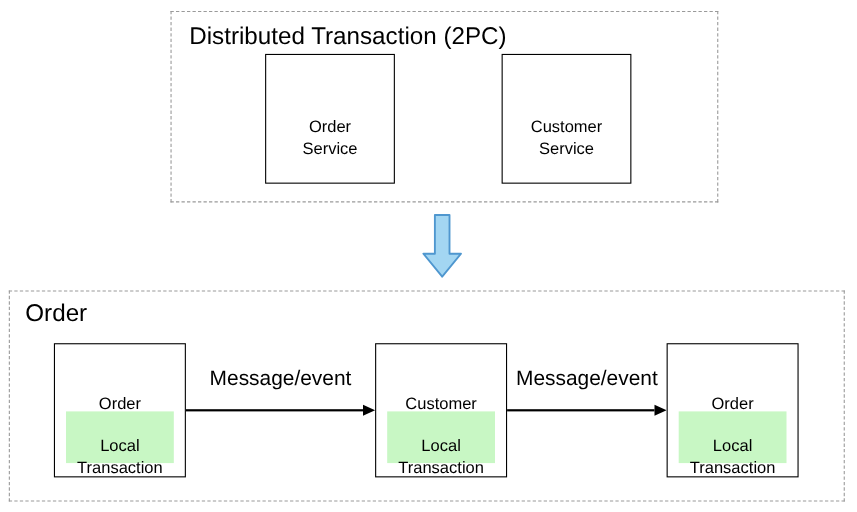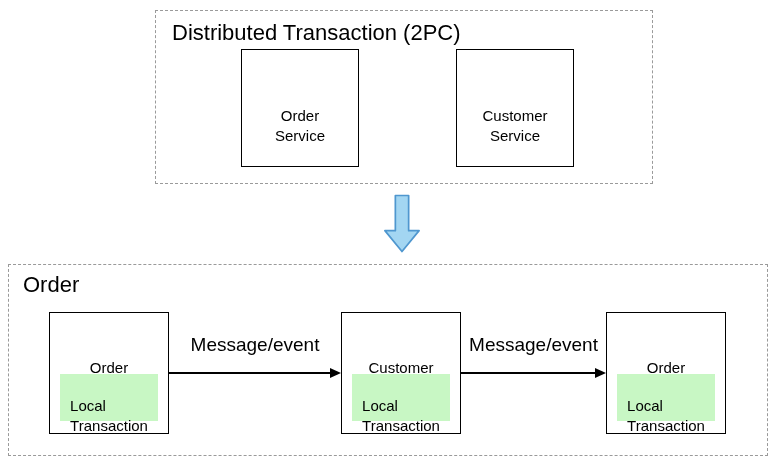--- a/index.html
+++ b/index.html
@@ -44,21 +44,21 @@
   #node-1 { left: 332px; }
   #node-2 { left: 597px; }
   .node .service-name {
     position: absolute; top: 9px; left: 0; right: 0;
     text-align: center; font-size: 15px; line-height: 1.35;
   }
   .local-box {
     position: absolute; left: 10px; right: 10px; bottom: 12px; height: 47px;
     background: var(--local-transaction-fill, #c8f7c4);
     display: flex; align-items: center; justify-content: center;
-    text-align: left; font-size: 15px; line-height: 1.3;
+    text-align: center; font-size: 15px; line-height: 1.3;
   }
 
   .edge { position: absolute; top: 47px; height: 122px; }
   #edge-0 { left: 160px; width: 172px; }
   #edge-1 { left: 452px; width: 145px; }
   .edge-label { position: absolute; top: 22px; left: 0; right: 0; text-align: center; font-size: 19px; }
   .edge-line {
     position: absolute; top: 60px; left: 0; width: calc(100% - 11px);
     height: 2px; background: #000;
   }

